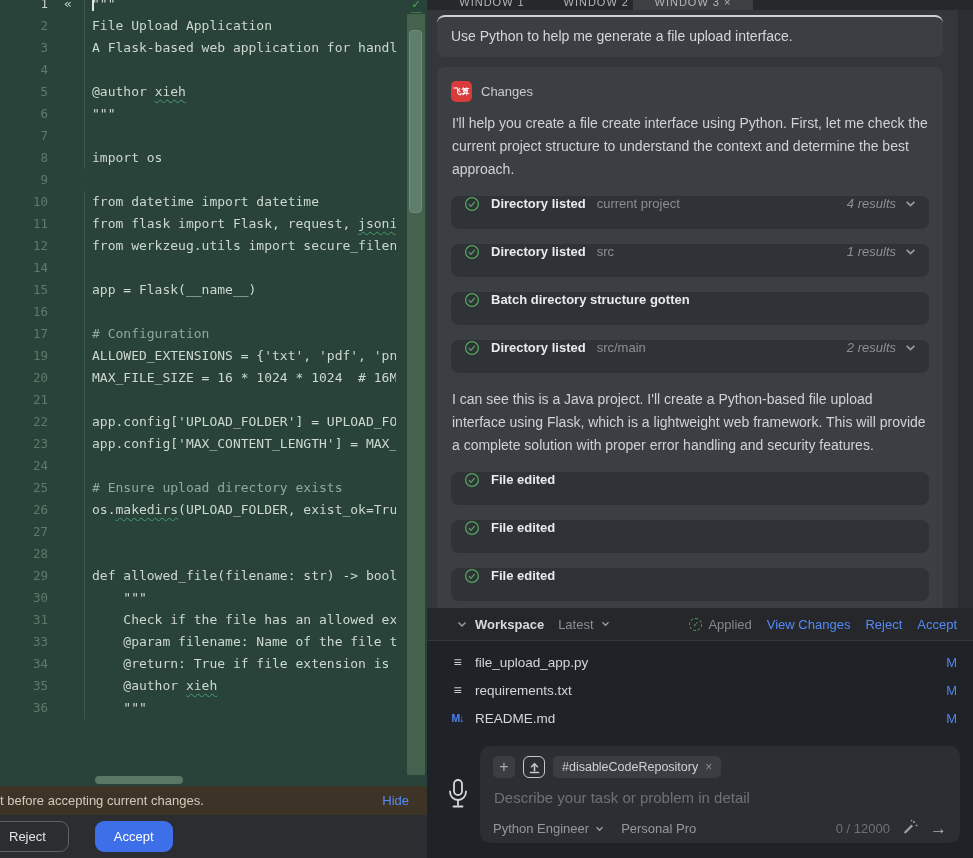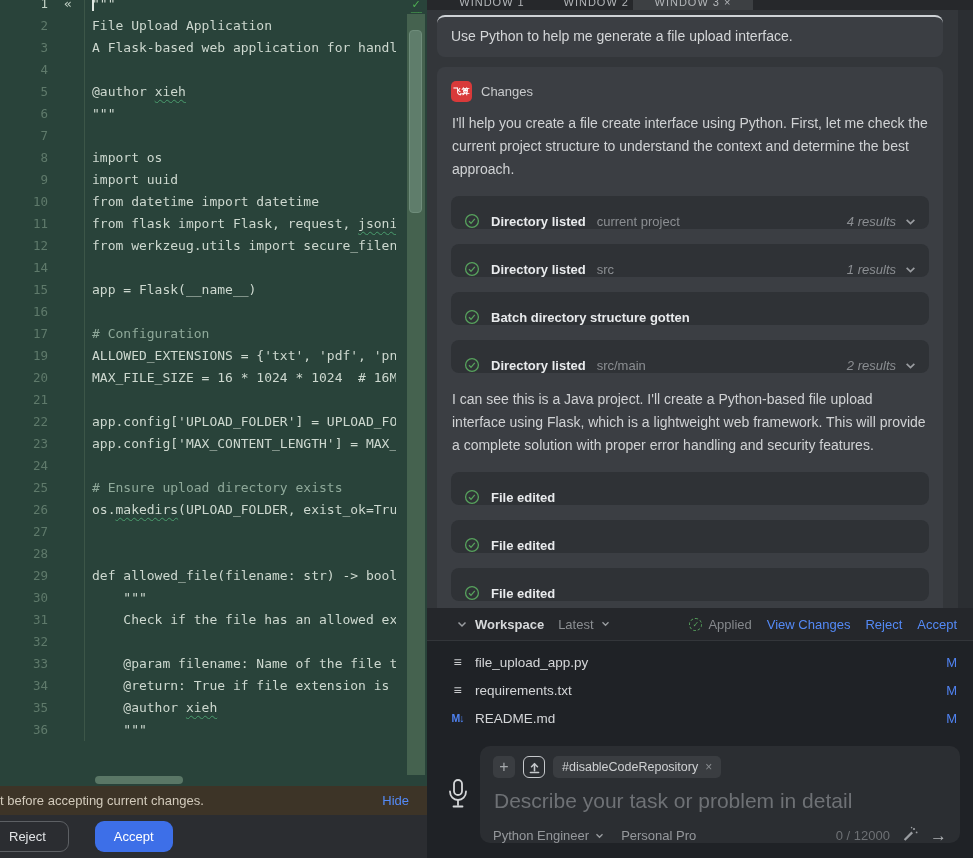--- a/index.html
+++ b/index.html
@@ -49,21 +49,21 @@
   .messages { position:absolute; top:10px; left:0; width:531px; height:598px; overflow:hidden; }
   .msg-user { margin:5px 15px 10px 10px; background:#3b3e43; border-radius:8px; border-top:2px solid #ced2d6;
               padding:11px 14px 13px; color:#d4d6d8; font-size:14px; }
   .msg-ai { margin:0 15px 0 10px; background:#3b3e43; border-radius:8px; padding:12px 14px 20px; }
   .ai-head { display:flex; align-items:center; gap:9px; margin:2px 0 4px; }
   .avatar { width:21px; height:21px; border-radius:5px; background:#d93a3a; color:#fff;
             font-size:8px; line-height:9px; display:flex; align-items:center; justify-content:center;
             text-align:center; font-weight:bold; overflow:hidden; }
   .ai-name { color:#c8cacc; font-size:13px; }
   .msg-p { color:#d0d2d4; font-size:14px; line-height:23px; margin:10px 1px 6px; }
-  .step { background:#2f3236; border-radius:8px; height:33px; display:flex; align-items:flex-end;
+  .step { background:#2f3236; border-radius:8px; height:33px; display:flex; align-items:flex-start;
           padding:0 13px; margin:15px 0; cursor:pointer; }
   .step-ic { display:flex; flex:none; }
   .step-label { color:#e8eaec; font-size:13px; font-weight:bold; margin-left:11px; }
   .step-param { color:#8b8e92; font-size:13px; margin-left:11px; }
   .step-right { margin-left:auto; display:flex; align-items:center; gap:9px; color:#8b8e92; font-size:13px;font-style:italic; }
   .chev { display:inline-flex; color:#9a9da1; }
 
   
   .workspace { position:absolute; top:608px; left:0; width:546px; height:250px; background:#1f2226; }
   .ws-head { height:33px; background:#25272b; border-bottom:1px solid #33363a; display:flex;
@@ -87,21 +87,21 @@
   .input-card { position:absolute; left:53px; top:746px; width:480px; height:97px;
                 background:#2b2e32; border-radius:10px; padding:10px 13px; }
   .chips { display:flex; align-items:center; gap:8px; height:22px; }
   .chip-sq { width:22px; height:22px; background:#3a3d41; border-radius:5px; color:#a6a9ad;
              display:flex; align-items:center; justify-content:center; font-size:16px; cursor:pointer; }
   .chip-up { width:22px; height:22px; border:1.6px solid #c6c9cc; border-radius:6px;
              display:flex; align-items:center; justify-content:center; cursor:pointer; }
   .chip-tag { height:22px; background:#3a3d41; border-radius:5px; color:#cfd1d3; font-size:12.5px;
               display:flex; align-items:center; gap:7px; padding:0 9px; }
   .chip-tag .x { color:#8b8e92; font-size:12px; cursor:pointer; }
-  .ph { color:#6e7175; font-size:21px; margin:11px 1px 7px; }
+  .ph { color:#6e7175; font-size:15px; margin:11px 1px 7px; }
   .input-foot { display:flex; align-items:center; margin-top:13px; color:#95989c; font-size:13px; }
   .role { display:flex; align-items:center; gap:6px; cursor:pointer; }
   .plan { margin-left:17px; }
   .foot-right { margin-left:auto; display:flex; align-items:center; gap:12px; }
   .counter { color:#6e7175; }
   .send { color:#aeb1b4; font-size:17px; line-height:1; cursor:pointer; }
 </style>
 </head>
 <body>
 
@@ -145,21 +145,20 @@
           <span class="ed-code"></span>
         </div>
         <div class="ed-row">
           <span class="ed-num">8</span>
           <span class="ed-fold"></span>
           <span class="ed-code">import os</span>
         </div>
         <div class="ed-row">
           <span class="ed-num">9</span>
           <span class="ed-fold"></span>
-          <span class="ed-code">import uuid</span>
         </div>
         <div class="ed-row">
           <span class="ed-num">10</span>
           <span class="ed-fold"></span>
           <span class="ed-code">from datetime import datetime</span>
         </div>
         <div class="ed-row">
           <span class="ed-num">11</span>
           <span class="ed-fold"></span>
           <span class="ed-code">from flask import Flask, request, <span class="squiggle">jsonify</span></span>
@@ -246,25 +245,20 @@
         </div>
         <div class="ed-row">
           <span class="ed-num">30</span>
           <span class="ed-fold"></span>
           <span class="ed-code">    """</span>
         </div>
         <div class="ed-row">
           <span class="ed-num">31</span>
           <span class="ed-fold"></span>
           <span class="ed-code">    Check if the file has an allowed extension</span>
-        </div>
-        <div class="ed-row">
-          <span class="ed-num">32</span>
-          <span class="ed-fold"></span>
-          <span class="ed-code"></span>
         </div>
         <div class="ed-row">
           <span class="ed-num">33</span>
           <span class="ed-fold"></span>
           <span class="ed-code">    @param filename: Name of the file to check</span>
         </div>
         <div class="ed-row">
           <span class="ed-num">34</span>
           <span class="ed-fold"></span>
           <span class="ed-code">    @return: True if file extension is allowed</span>

